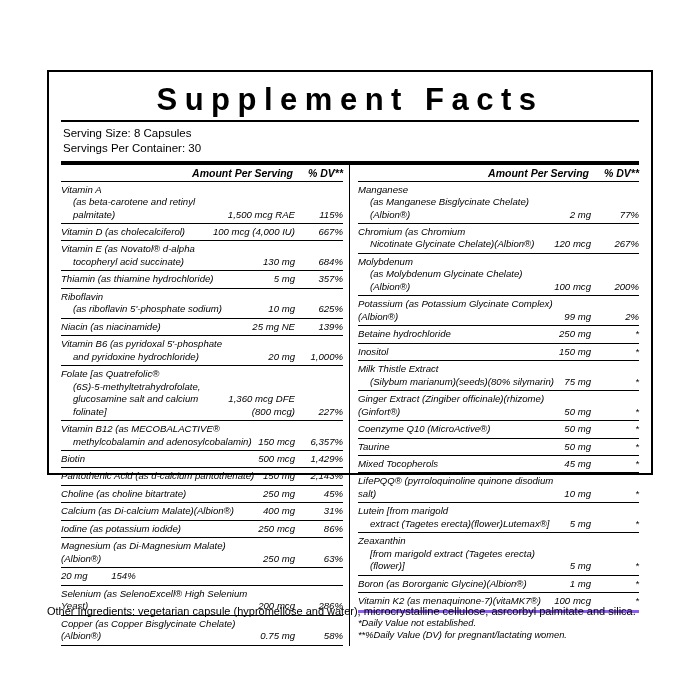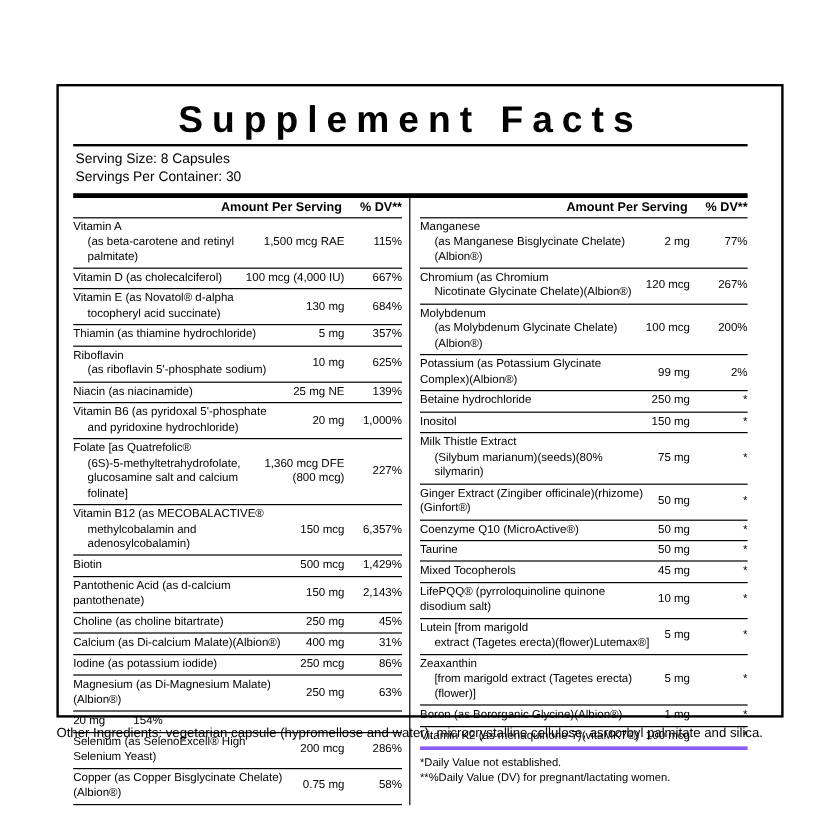--- a/index.html
+++ b/index.html
@@ -18,24 +18,24 @@
     position: relative;
     width: 700px;
     height: 700px;
     box-sizing: border-box;
   }
   .panel {
     position: absolute;
     left: 47px;
     top: 70px;
     width: 606px;
-    height: 528px;
+    height: 405px;
     border: 2px solid #000;
     box-sizing: border-box;
-    padding: 8px 28px 0 12px;
+    padding: 8px 12px 0 12px;
   }
   .sf-title {
     font-size: 31px;
     font-weight: bold;
     letter-spacing: 7.5px;
     text-align: center;
     line-height: 1.05;
     margin: 4px 0 2px 0;
     white-space: nowrap;
   }
@@ -49,20 +49,21 @@
     margin-bottom: 4px;
     padding-left: 2px;
   }
   .rule-med {
     border-bottom: 4px solid #000;
     margin: 2px 0 0 0;
   }
   .cols {
     display: flex;
     margin-top: 0px;
+    font-style: italic;
   }
   .col {
     width: 50%;
     box-sizing: border-box;
   }
   .col-left {
     padding-right: 6px;
     border-right: 1px solid #000;
   }
   .col-right {
@@ -75,21 +76,21 @@
     font-size: 10.5px;
     font-weight: bold;
     padding: 2px 0 2px 0;
     border-bottom: 1px solid #000;
   }
   .hdr .aps { margin-right: 6px; }
   .hdr .dv { width: 46px; text-align: right; }
 
   .row {
     display: flex;
-    align-items: center;
+    align-items: flex-end;
     border-bottom: 1px solid #000;
     padding: 2px 0 2px 0;
     font-size: 9.6px;
     line-height: 1.3;
     min-height: 12px;
   }
   .row.thick { border-bottom: 3px solid #8b5cf6; }
   .nm {
     flex: 1 1 auto;
     padding-right: 4px;

